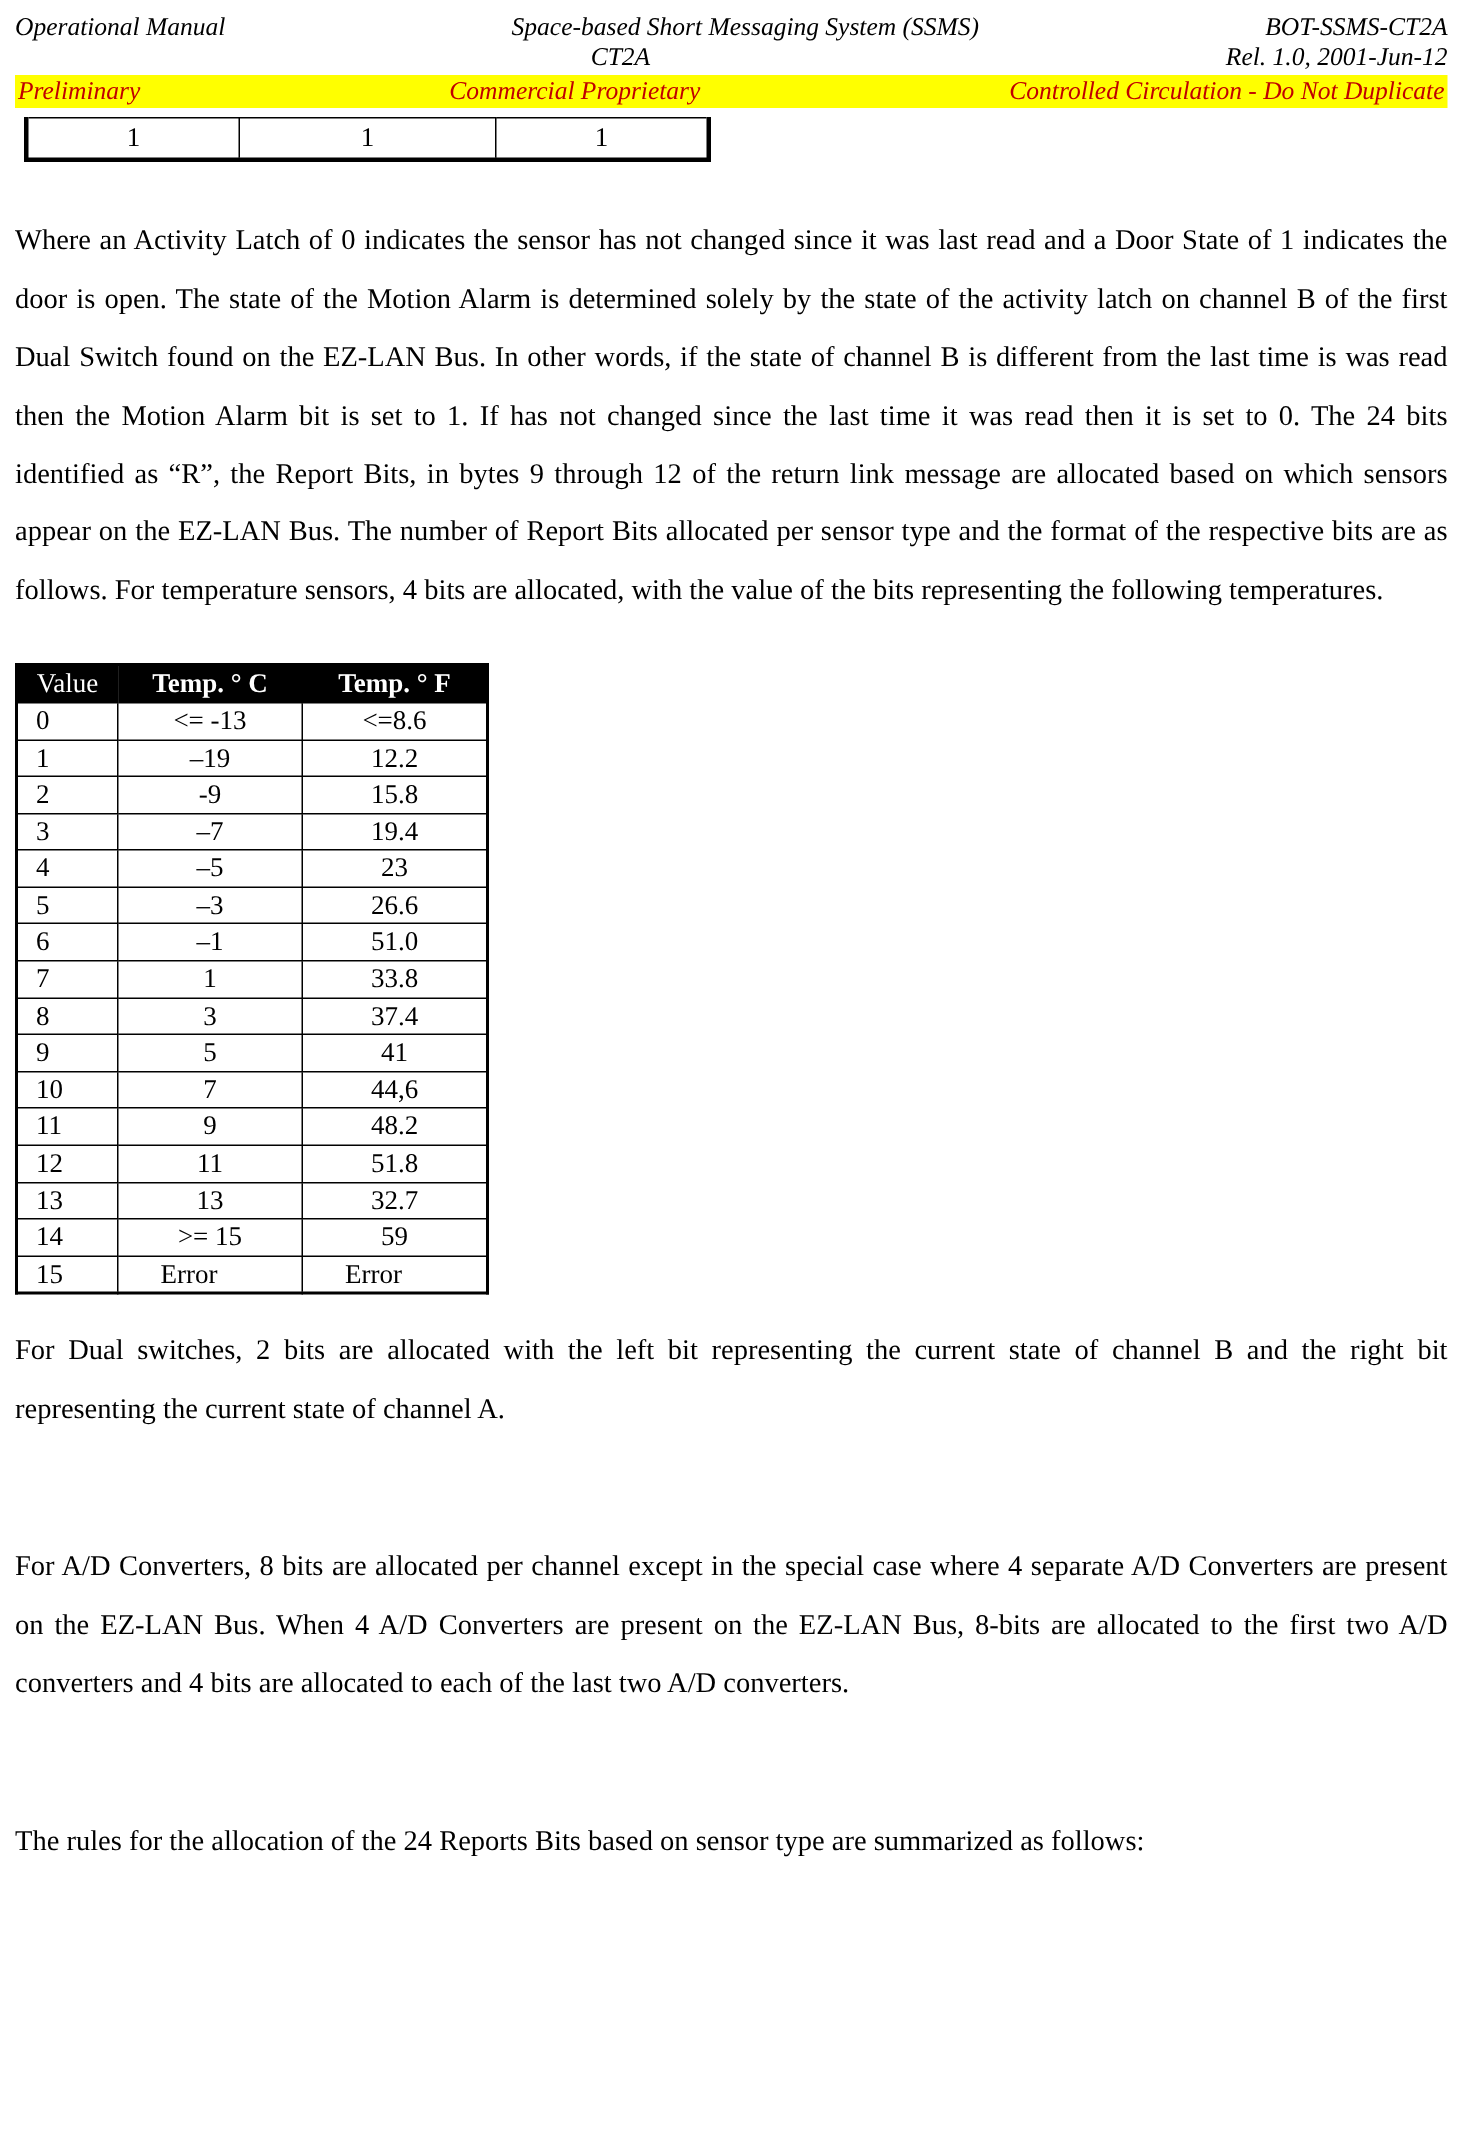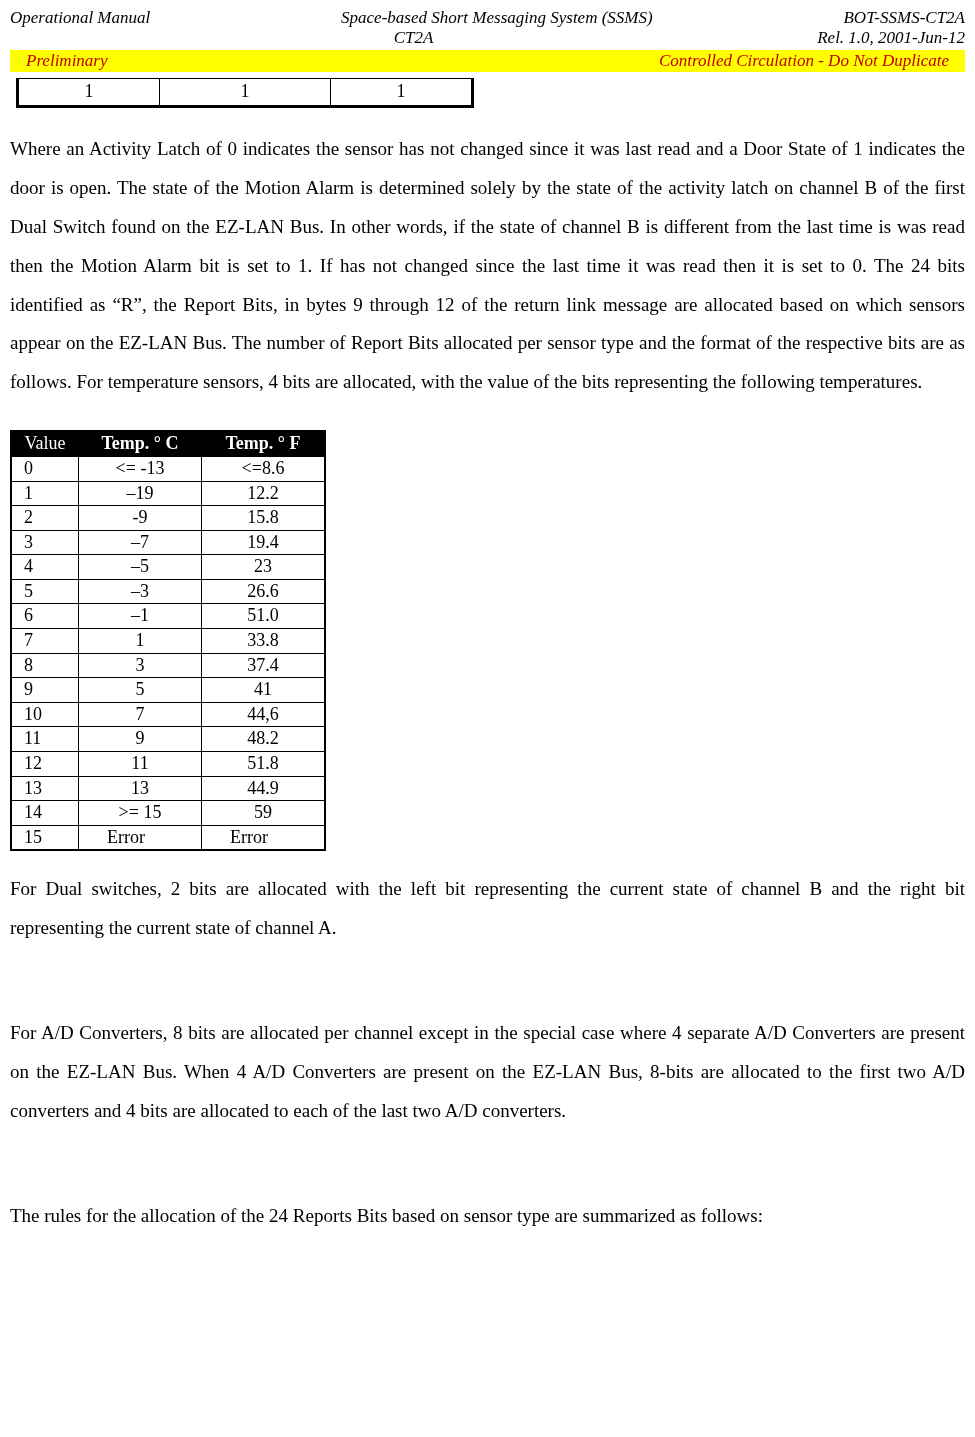--- a/index.html
+++ b/index.html
@@ -28,21 +28,21 @@
     .header-row2 .center { text-align: center; flex:1; }
     .header-row2 .right { text-align: right; }
     .header-banner {
       background: #ffff00;
       display: flex;
       justify-content: space-between;
       font-style: italic;
       color: #c00000;
       font-weight: bold;
       font-size: 17px;
-      padding: 1px 16px;
+      padding: 1px 2px;
       margin-top: 1px;
     }
     .header-banner .center { text-align: center; flex:1; font-weight: normal; }
     .header-banner .left, .header-banner .right { font-weight: normal; }
 
     .small-table {
       border-collapse: collapse;
       margin-top: 6px;
       margin-left: 6px;
     }
@@ -51,21 +51,21 @@
       text-align: center;
       font-size: 18px;
       padding: 2px 0;
     }
     .small-table-outer { border: 3px solid #000; border-top: 1.5px solid #000;}
     .small-table td.c1 { width: 140px; }
     .small-table td.c2 { width: 170px; }
     .small-table td.c3 { width: 140px; }
 
     .body-text {
-      margin-top: 22px;
+      margin-top: 34px;
       font-size: 19px;
       line-height: 2.05;
       text-align: justify;
     }
     .temp-table {
       border-collapse: collapse;
       margin-top: 28px;
       margin-bottom: 18px;
     }
     .temp-table-outer { border: 2px solid #000; }
@@ -97,20 +97,21 @@
     <div class="center">Space-based Short Messaging System (SSMS)</div>
     <div class="right">BOT-SSMS-CT2A</div>
   </div>
   <div class="header-row2">
     <div class="left"></div>
     <div class="center">CT2A</div>
     <div class="right">Rel. 1.0, 2001-Jun-12</div>
   </div>
   <div class="header-banner">
     <div class="left">Preliminary</div>
+    <div class="center">Commercial Proprietary</div>
     <div class="right">Controlled Circulation - Do Not Duplicate</div>
   </div>
 </div>
 
 <table class="small-table small-table-outer">
   <tbody>
       <tr>
     <td class="c1">1</td>
     <td class="c2">1</td>
     <td class="c3">1</td>
@@ -190,21 +191,21 @@
         <td class="f-col">48.2</td>
       </tr>
       <tr>
         <td class="val-col">12</td>
         <td class="c-col">11</td>
         <td class="f-col">51.8</td>
       </tr>
       <tr>
         <td class="val-col">13</td>
         <td class="c-col">13</td>
-        <td class="f-col">44.9</td>
+        <td class="f-col">32.7</td>
       </tr>
       <tr>
         <td class="val-col">14</td>
         <td class="c-col">&gt;= 15</td>
         <td class="f-col">59</td>
       </tr>
       <tr>
         <td class="val-col">15</td>
         <td class="c-col err">Error</td>
         <td class="f-col err">Error</td>

